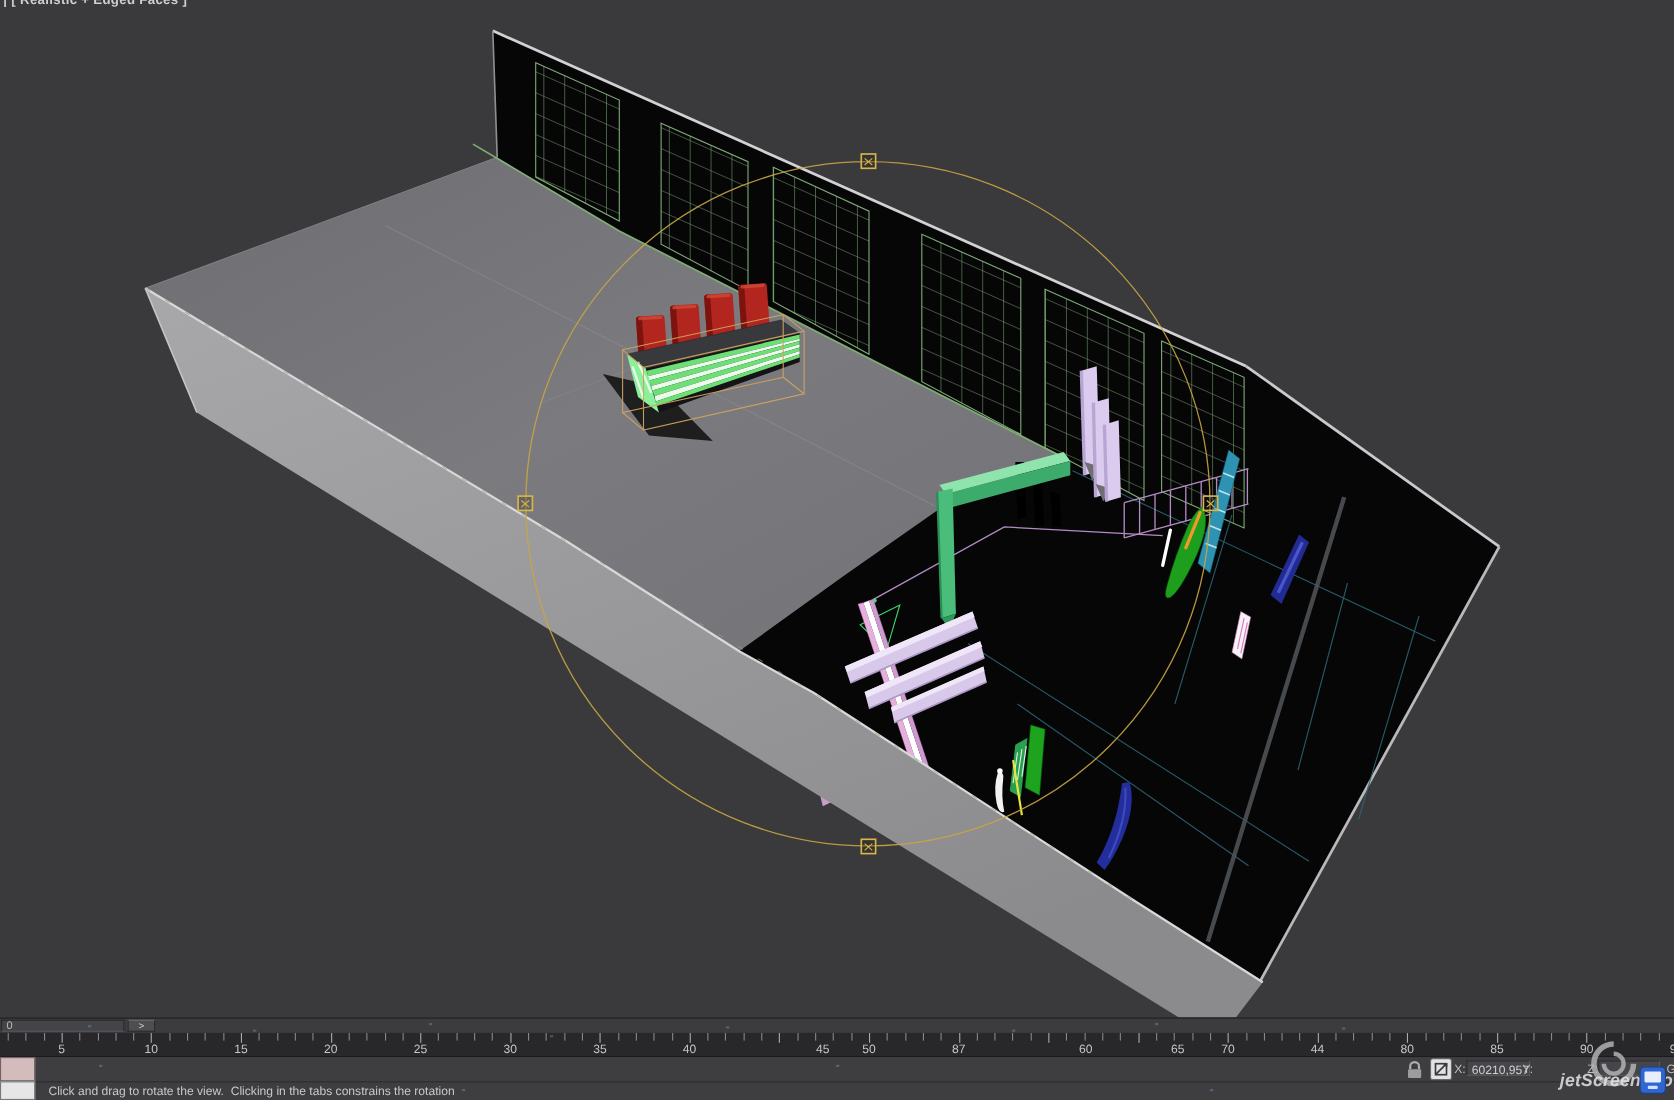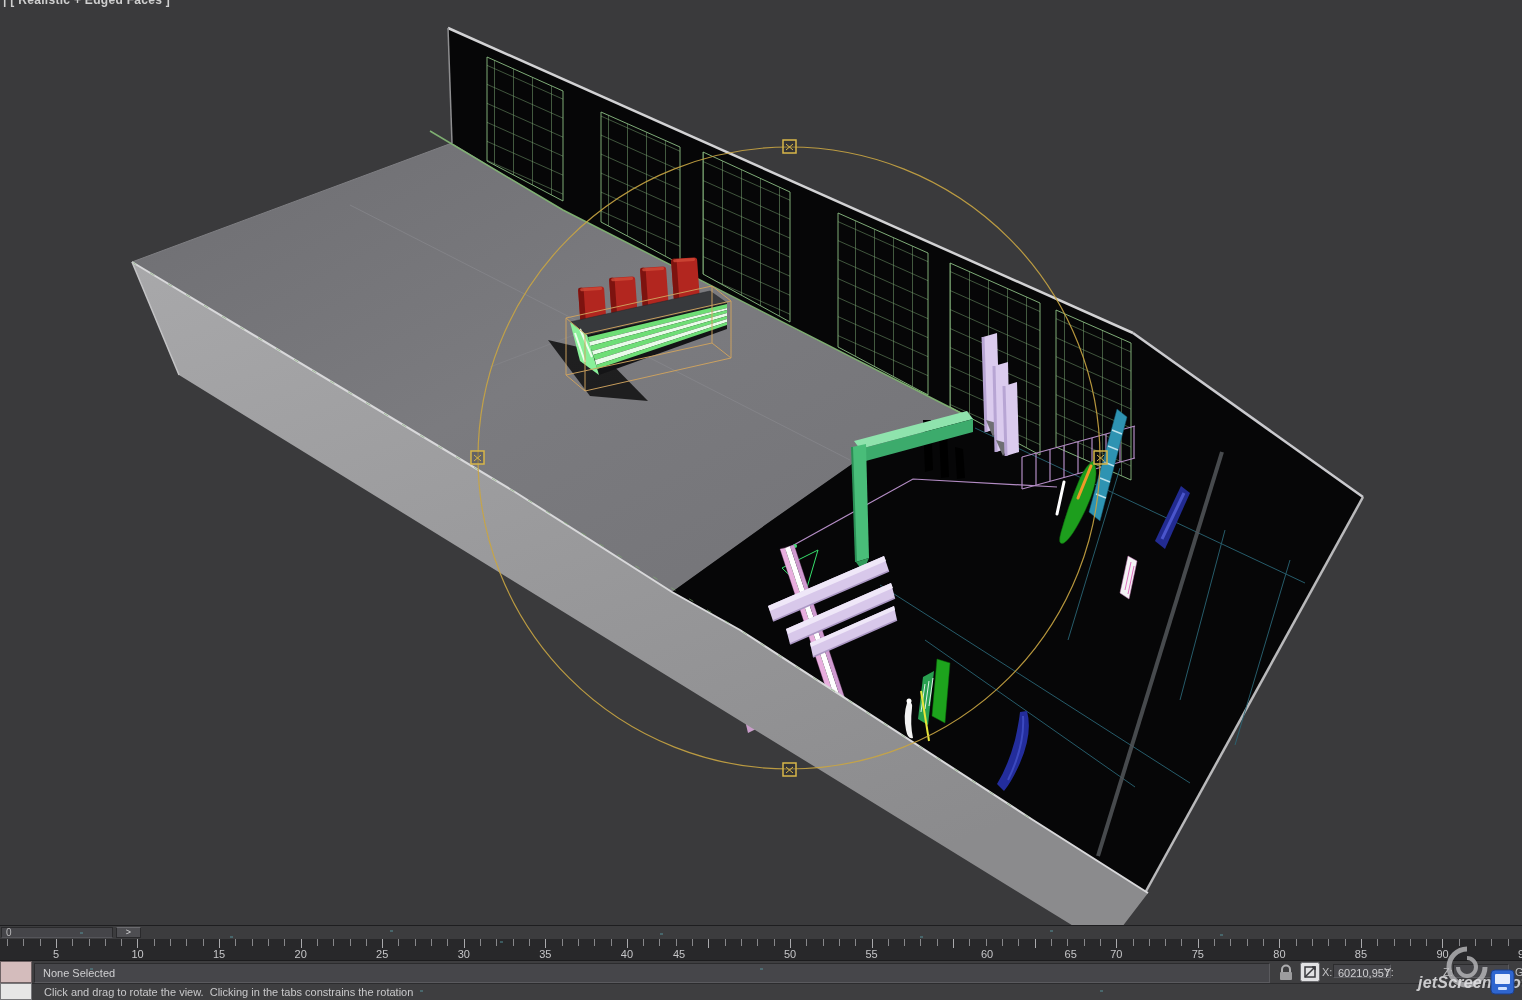--- a/index.html
+++ b/index.html
@@ -374,39 +374,38 @@
       <div class="tick" style="left: 1491.39px;"></div>
       <div class="tick" style="left: 1507.7px;"></div>
       <span class="rlabel" style="left: 56px;">5</span>
       <span class="rlabel" style="left: 137.56px;">10</span>
       <span class="rlabel" style="left: 219.12px;">15</span>
       <span class="rlabel" style="left: 300.68px;">20</span>
       <span class="rlabel" style="left: 382.24px;">25</span>
       <span class="rlabel" style="left: 463.8px;">30</span>
       <span class="rlabel" style="left: 545.36px;">35</span>
       <span class="rlabel" style="left: 626.92px;">40</span>
-      <span class="rlabel" style="left: 679px;">45</span>
+      <span class="rlabel" style="left: 748px;">45</span>
       <span class="rlabel" style="left: 790.04px;">50</span>
-      <span class="rlabel" style="left: 871.6px;">55</span>
+      <span class="rlabel" style="left: 871.6px;">87</span>
       <span class="rlabel" style="left: 987px;">60</span>
       <span class="rlabel" style="left: 1034.72px; margin-left: 36px;">65</span>
       <span class="rlabel" style="left: 1116.28px;">70</span>
-      <span class="rlabel" style="left: 1197.84px;">75</span>
+      <span class="rlabel" style="left: 1197.84px;">44</span>
       <span class="rlabel" style="left: 1279.4px;">80</span>
       <span class="rlabel" style="left: 1360.96px;">85</span>
       <span class="rlabel" style="left: 1442.52px;">90</span>
       <span class="rlabel" style="left: 1524.08px;">95</span>
     </div>
 
   <div class="row1"></div>
   <div class="row2"></div>
   <div class="listener-top"></div>
   <div class="listener-bottom"></div>
 
-  <div class="field sel-field">None Selected</div>
   <div class="promptline">Click and drag to rotate the view.  Clicking in the tabs constrains the rotation</div>
 
   <svg class="icon" style="left:1278px;top:963px;" width="16" height="18">
     <path d="M4,9 V6.5 a4,4 0 0 1 8,0 V9" fill="none" stroke="#aeaeb0" stroke-width="2"></path>
     <rect x="2" y="9" width="12" height="8" rx="1" fill="#9c9c9e"></rect>
   </svg>
 
   <svg class="icon" style="left:1300px;top:962px;" width="20" height="20">
     <rect x="0.5" y="0.5" width="19" height="19" rx="2" fill="#e2e2e4" stroke="#6a6a6e"></rect>
     <rect x="5" y="5" width="10" height="10" fill="none" stroke="#3a3a3e" stroke-width="1.5"></rect>

